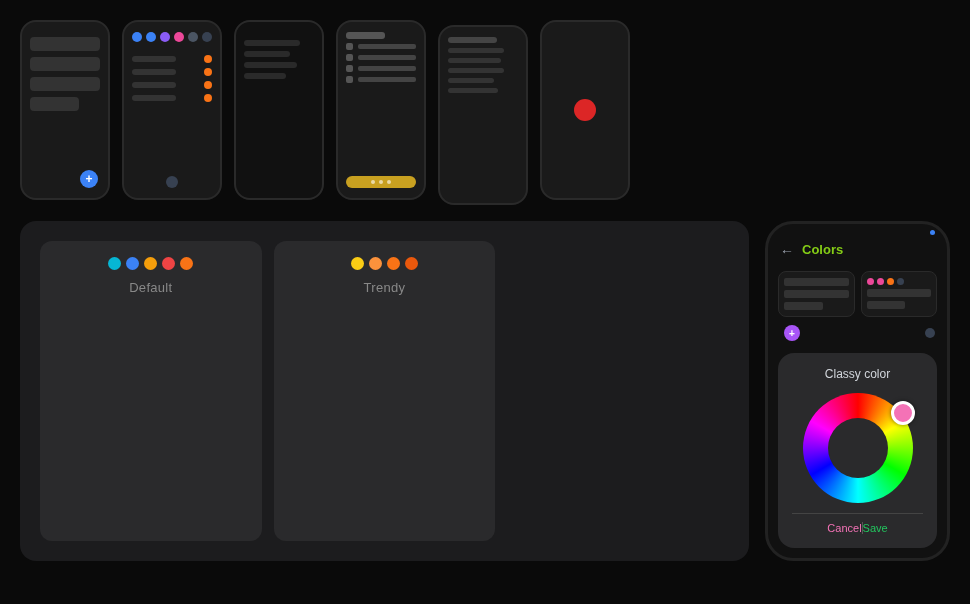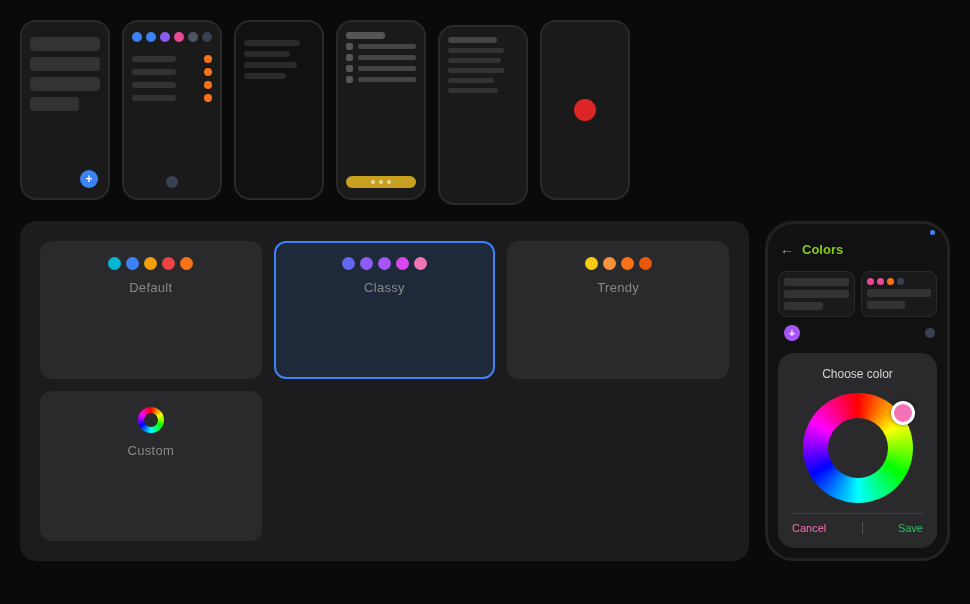--- a/index.html
+++ b/index.html
@@ -284,21 +284,21 @@
       right: 8px;
       width: 24px; height: 24px;
       border-radius: 50%;
       background: #f472b6;
       border: 3px solid white;
       box-shadow: 0 0 4px rgba(0,0,0,0.5);
     }
 
     .picker-actions {
       display: flex;
-      justify-content: space-between;
+      justify-content: center;
       border-top: 1px solid #444;
       padding-top: 8px;
     }
 
     .picker-cancel { color: #f472b6; font-size: 11px; cursor: pointer; }
     .picker-save { color: #22c55e; font-size: 11px; cursor: pointer; }
     .picker-divider { width: 1px; background: #555; }
   </style>
 </head>
 <body>
@@ -405,46 +405,32 @@
         <div class="theme-dot" style="background:#06b6d4;"></div>
         <div class="theme-dot" style="background:#3b82f6;"></div>
         <div class="theme-dot" style="background:#f59e0b;"></div>
         <div class="theme-dot" style="background:#ef4444;"></div>
         <div class="theme-dot" style="background:#f97316;"></div>
       </div>
       <span class="theme-label">Default</span>
     </div>
 
 
-    <div class="theme-card selected">
-      <div class="theme-dots">
-        <div class="theme-dot" style="background:#6366f1;"></div>
-        <div class="theme-dot" style="background:#8b5cf6;"></div>
-        <div class="theme-dot" style="background:#a855f7;"></div>
-        <div class="theme-dot" style="background:#d946ef;"></div>
-        <div class="theme-dot" style="background:#f472b6;"></div>
-      </div>
-      <span class="theme-label">Classy</span>
-    </div>
 
     <div class="theme-card">
       <div class="theme-dots">
         <div class="theme-dot" style="background:#facc15;"></div>
         <div class="theme-dot" style="background:#fb923c;"></div>
         <div class="theme-dot" style="background:#f97316;"></div>
         <div class="theme-dot" style="background:#ea580c;"></div>
       </div>
       <span class="theme-label">Trendy</span>
     </div>
 
 
-    <div class="theme-card">
-      <div class="custom-icon"></div>
-      <span class="theme-label">Custom</span>
-    </div>
 
   </div>
 
   <div class="large-phone">
     <div class="phone-status-bar">
       <div class="status-dot"></div>
     </div>
     <div class="phone-header">
       <span class="back-arrow">←</span>
       <span class="phone-title">Colors</span>
@@ -470,21 +456,21 @@
           <div class="mini-bar short"></div>
         </div>
       </div>
 
       <div style="display:flex;justify-content:space-between;align-items:center;padding:0 2px;">
         <div class="phone-plus">+</div>
         <div class="phone-bottom-dot"></div>
       </div>
 
       <div class="color-picker-panel">
-        <div class="picker-title">Choose color</div>
+        <div class="picker-title">Classy color</div>
         <div class="color-wheel-container">
           <div class="color-wheel"></div>
           <div class="color-selector"></div>
         </div>
         <div class="picker-actions">
           <span class="picker-cancel">Cancel</span>
           <div class="picker-divider"></div>
           <span class="picker-save">Save</span>
         </div>
       </div>

